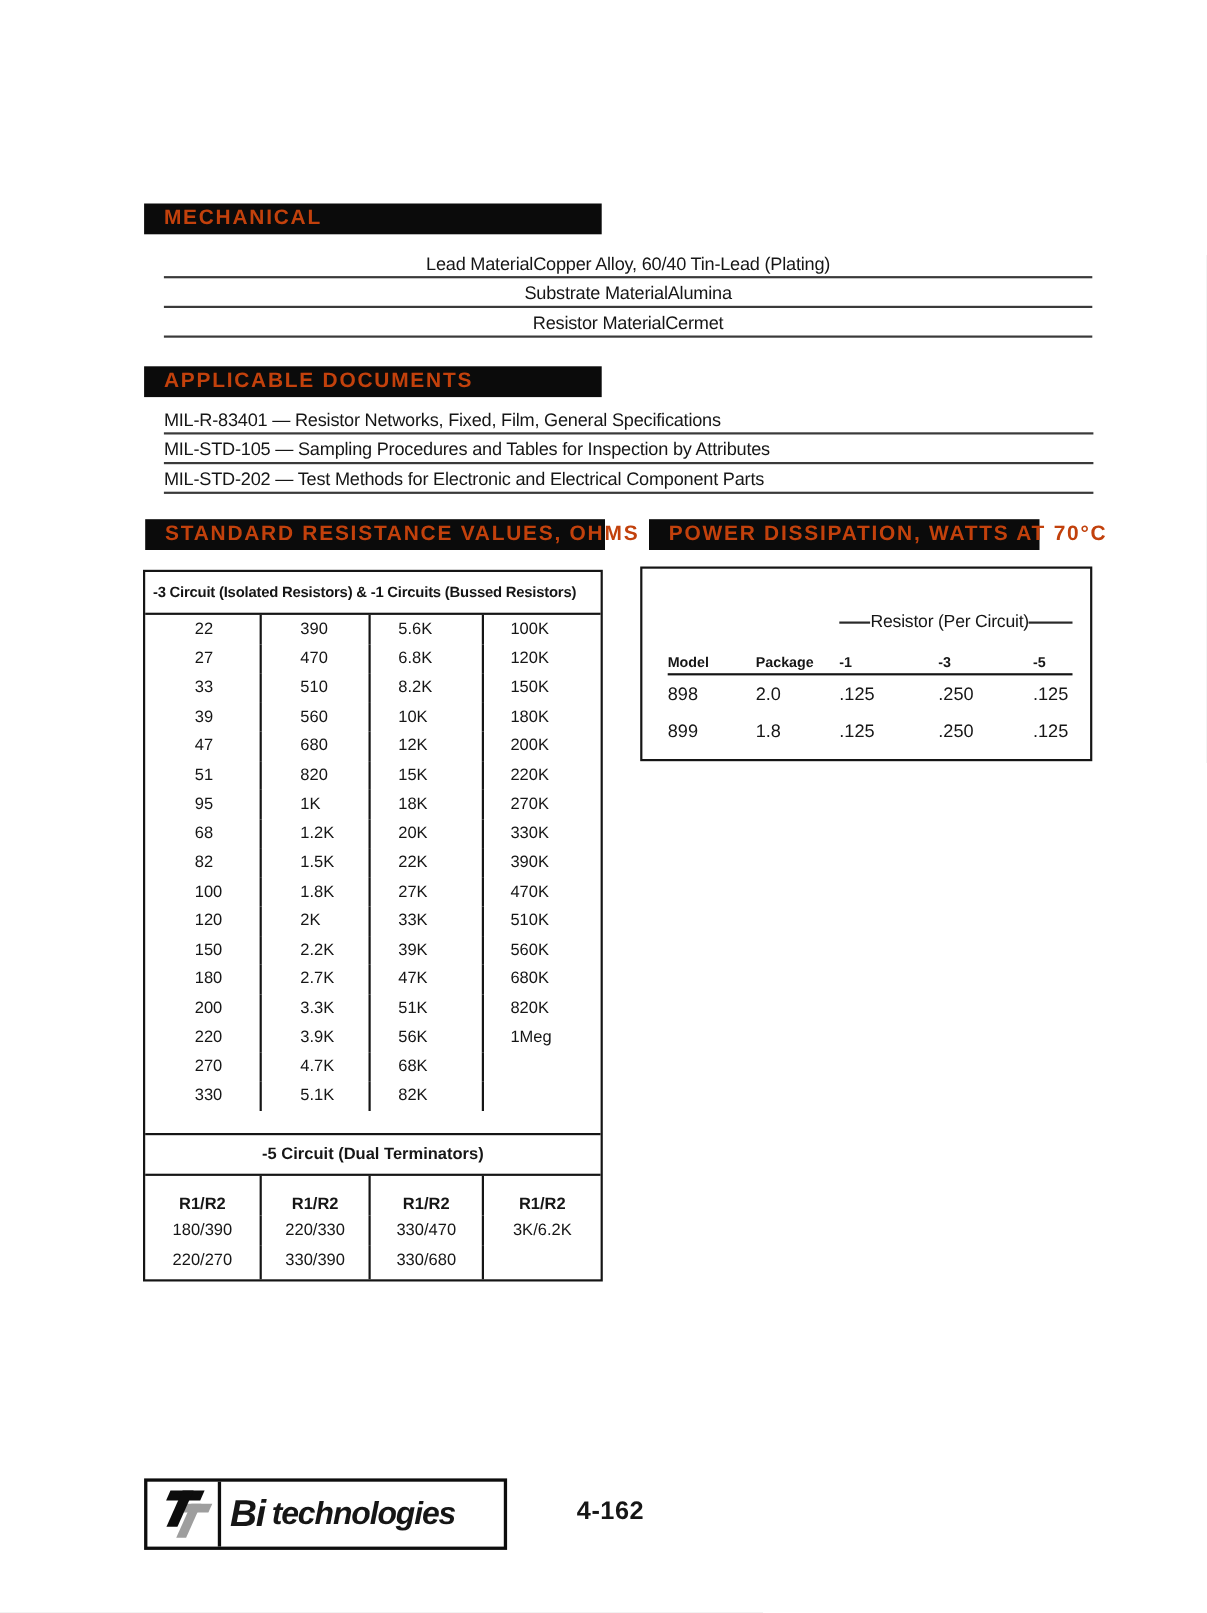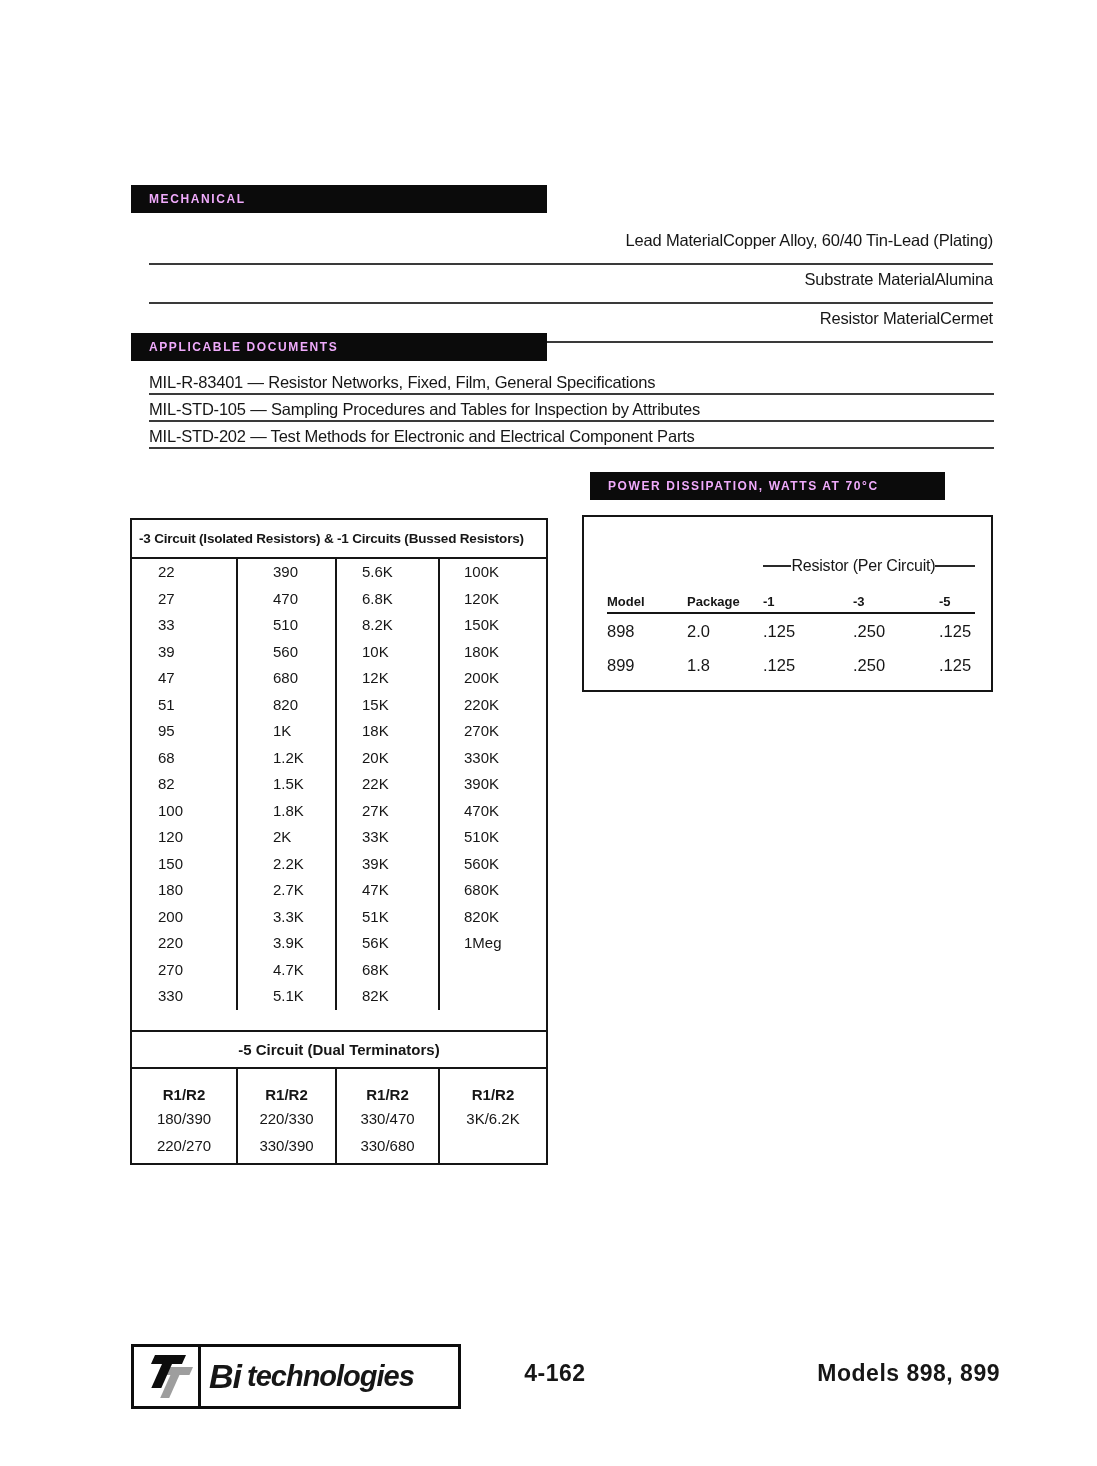--- a/index.html
+++ b/index.html
@@ -10,42 +10,42 @@
     background:#ffffff;
     font-family:"Liberation Sans", sans-serif;
     color:#161616;
     overflow:hidden;
   }
   
   .bar{
     position:absolute;
     height:28px;
     background:#0b0b0b;
-    color:#f0abfc;
-    font-size:12px;
+    color:#c2410c;
+    font-size:19px;
     font-weight:bold;
     letter-spacing:1.6px;
     line-height:28px;
     padding-left:18px;
     box-sizing:border-box;
     white-space:nowrap;
   }
   .bar-mechanical{left:131px;top:185px;width:416px;}
   .bar-appdocs{left:131px;top:333px;width:416px;}
   .bar-resist{left:132px;top:472px;width:418px;}
   .bar-power{left:590px;top:472px;width:355px;}
 
   
   .spec-rows{position:absolute;left:149px;top:226px;width:844px;}
   .spec-row{
     height:24px;
-    display:flex;justify-content:flex-end;align-items:flex-end;
+    display:flex;justify-content:center;align-items:flex-end;
     border-bottom:2px solid #3a3a3a;
     font-size:16.5px;letter-spacing:-0.2px;
-    padding-bottom:13px;
+    padding-bottom:1px;
   }
   .spec-row + .spec-row{margin-top:0px;}
 
   
   .doc-rows{position:absolute;left:149px;top:368px;width:845px;}
   .doc-row{
     height:24px;
     display:flex;align-items:flex-end;
     border-bottom:2px solid #3a3a3a;
     font-size:16.5px;letter-spacing:-0.2px;
@@ -65,21 +65,21 @@
     font-weight:bold;font-size:13.5px;letter-spacing:-0.2px;
     padding-left:7px;white-space:nowrap;
   }
   .res-grid{
     display:grid;
     grid-template-columns:106px 99px 103px 1fr;
     grid-auto-rows:26.5px;
     font-size:15px;
   }
   .rcell{line-height:26.5px;box-sizing:border-box;}
-  .rcell.c0{border-right:2px solid #151515;padding-left:26px;}
+  .rcell.c0{border-right:2px solid #151515;padding-left:45px;}
   .rcell.c1{border-right:2px solid #151515;padding-left:35px;}
   .rcell.c2{border-right:2px solid #151515;padding-left:25px;}
   .rcell.c3{padding-left:24px;}
   .g2-title{
     height:35px;line-height:35px;
     border-top:2px solid #151515;border-bottom:2px solid #151515;
     text-align:center;font-weight:bold;font-size:15px;margin-top:20px;
   }
   .g2-grid{
     display:grid;
@@ -159,20 +159,21 @@
     </div>
   </div>
 
   <div class="bar bar-appdocs">APPLICABLE DOCUMENTS</div>
   <div class="doc-rows">
     <div class="doc-row">MIL-R-83401 — Resistor Networks, Fixed, Film, General Specifications</div>
     <div class="doc-row">MIL-STD-105 — Sampling Procedures and Tables for Inspection by Attributes</div>
     <div class="doc-row">MIL-STD-202 — Test Methods for Electronic and Electrical Component Parts</div>
   </div>
 
+  <div class="bar bar-resist">STANDARD RESISTANCE VALUES, OHMS</div>
   <div class="res-table">
     <div class="g1-title">-3 Circuit (Isolated Resistors) &amp; -1 Circuits (Bussed Resistors)</div>
     <div class="res-grid">
         <div class="rcell c0">22</div>
         <div class="rcell c1">390</div>
         <div class="rcell c2">5.6K</div>
         <div class="rcell c3">100K</div>
         <div class="rcell c0">27</div>
         <div class="rcell c1">470</div>
         <div class="rcell c2">6.8K</div>
@@ -300,15 +301,14 @@
           <rect x="11" y="0" width="10" height="33"></rect>
         </g>
       </svg>
     </div>
     <div class="logo-wordmark">
       <span class="logo-brand">Bi</span>
       <span class="logo-suffix">technologies</span>
     </div>
   </div>
   <div class="page-number">4-162</div>
-  <div class="models-label">Models 898, 899</div>
 
 </div>
 
 </body></html>

